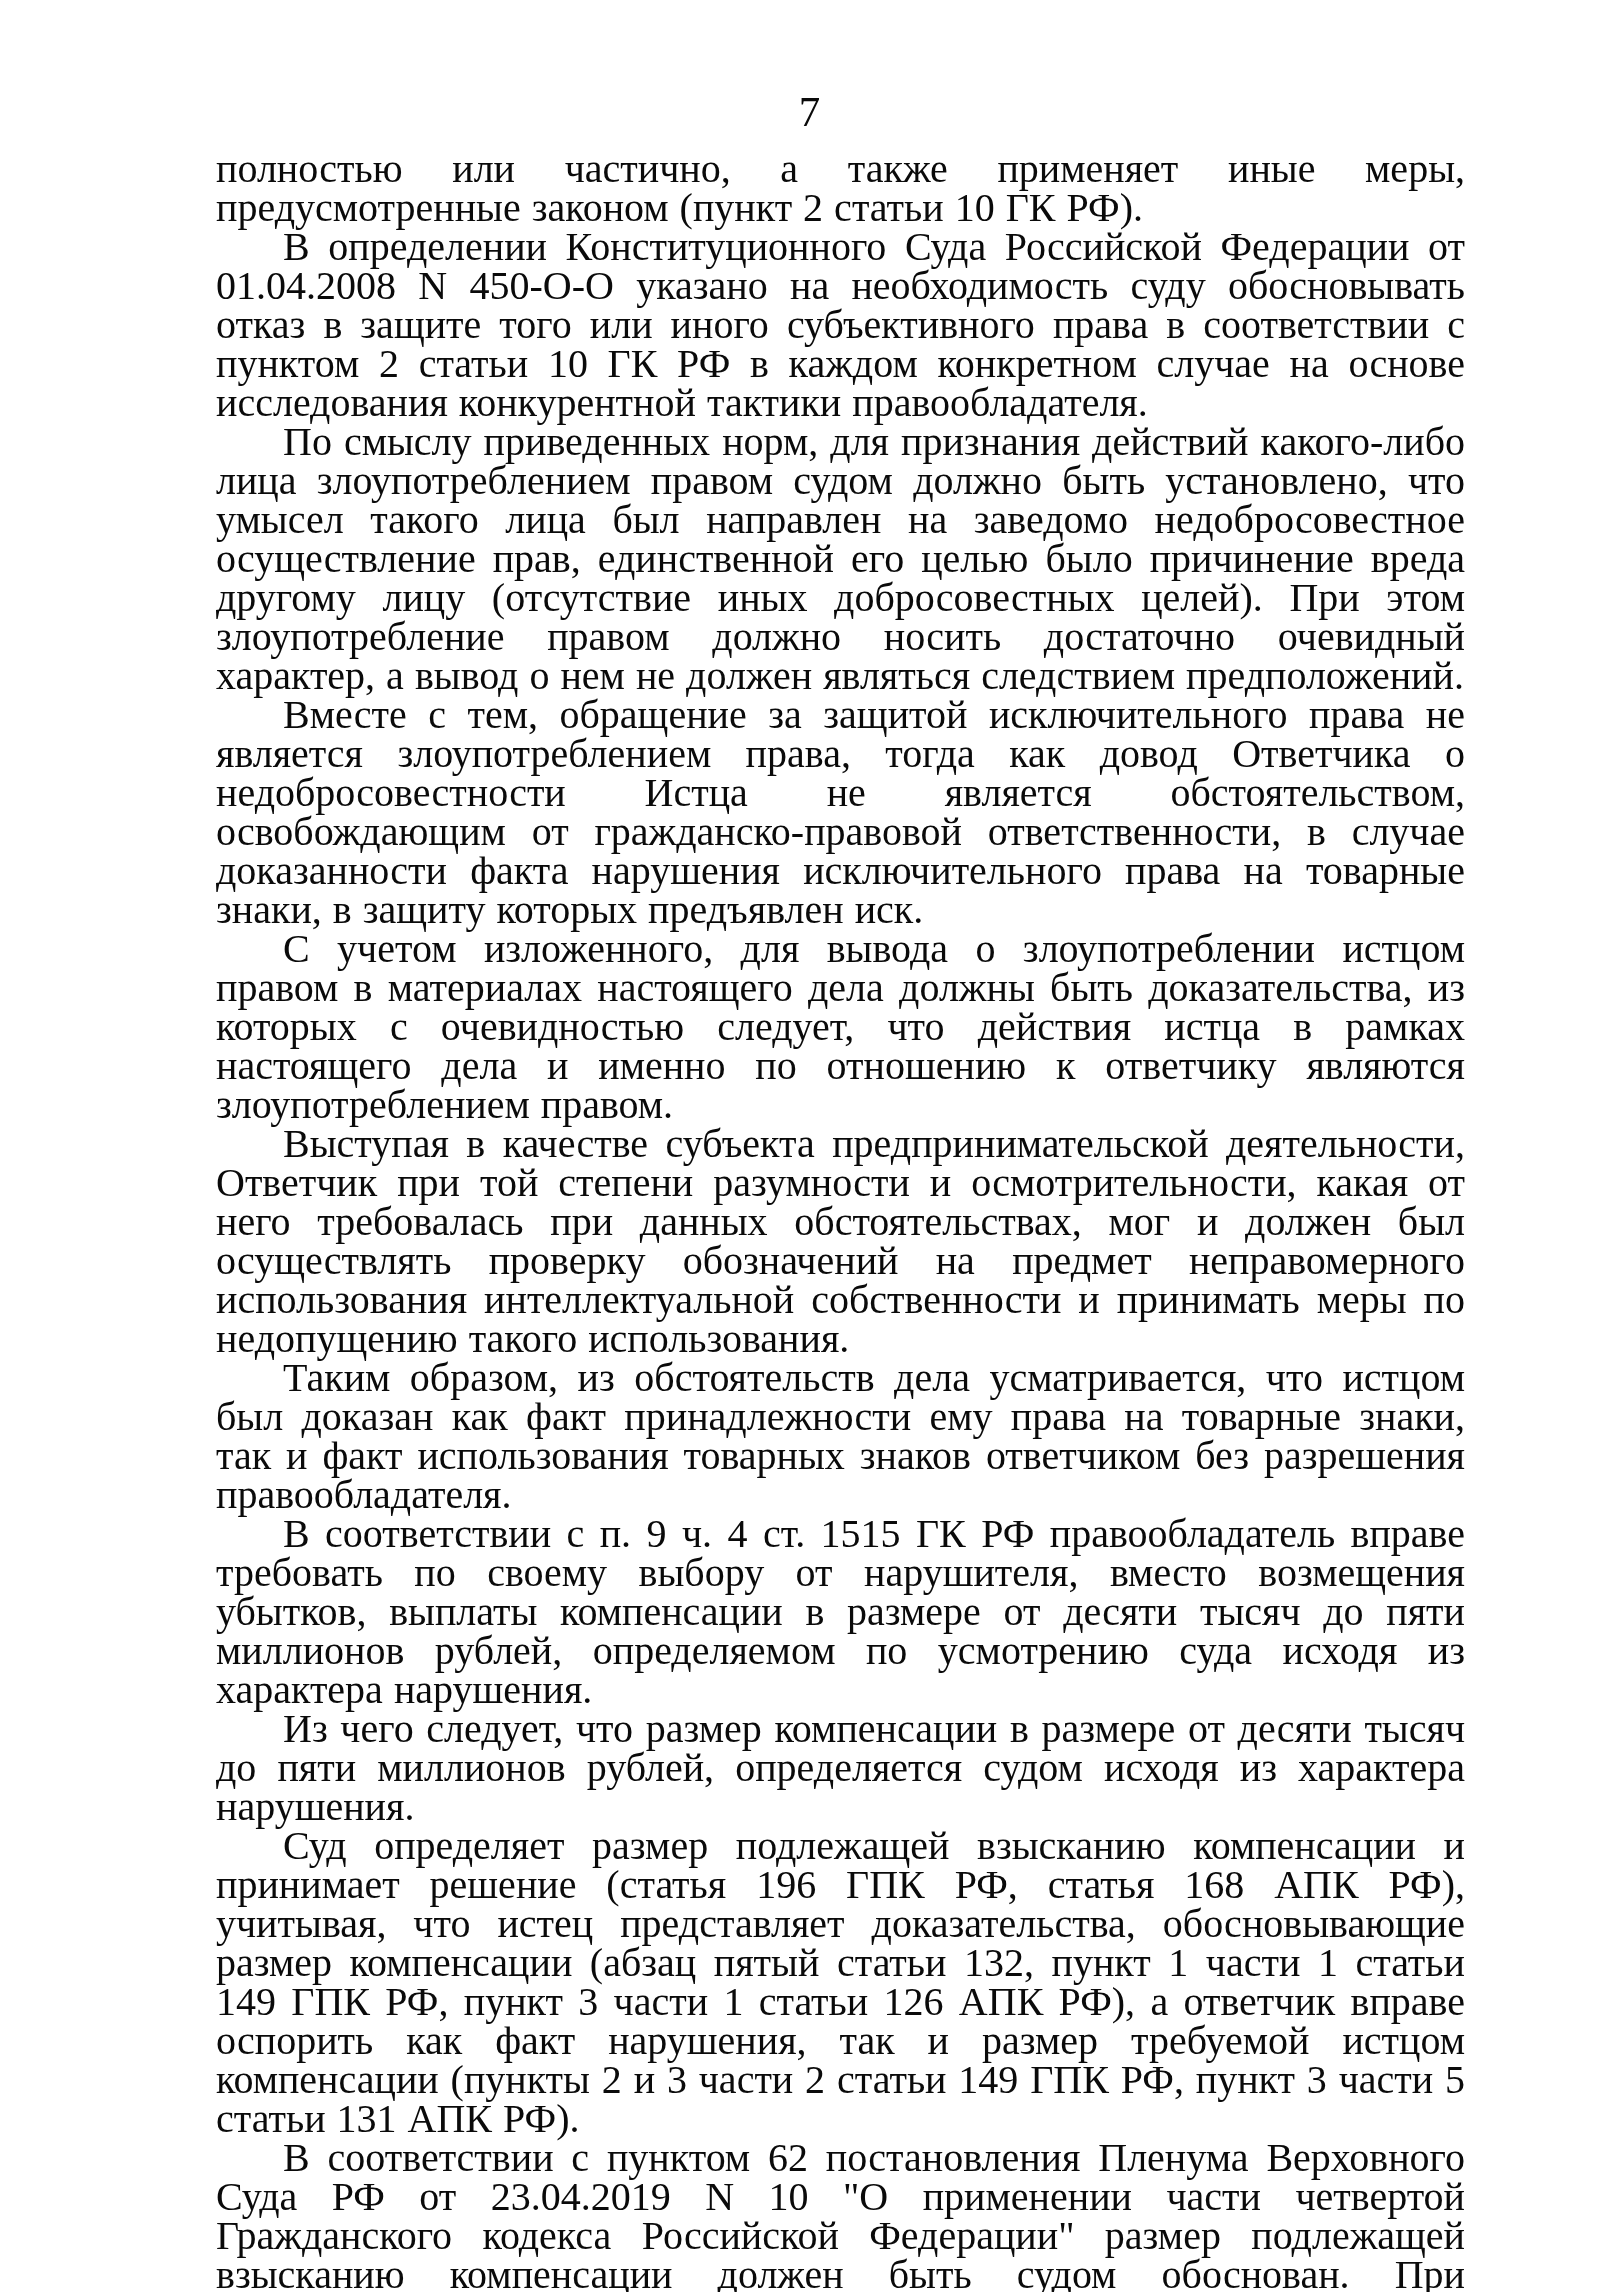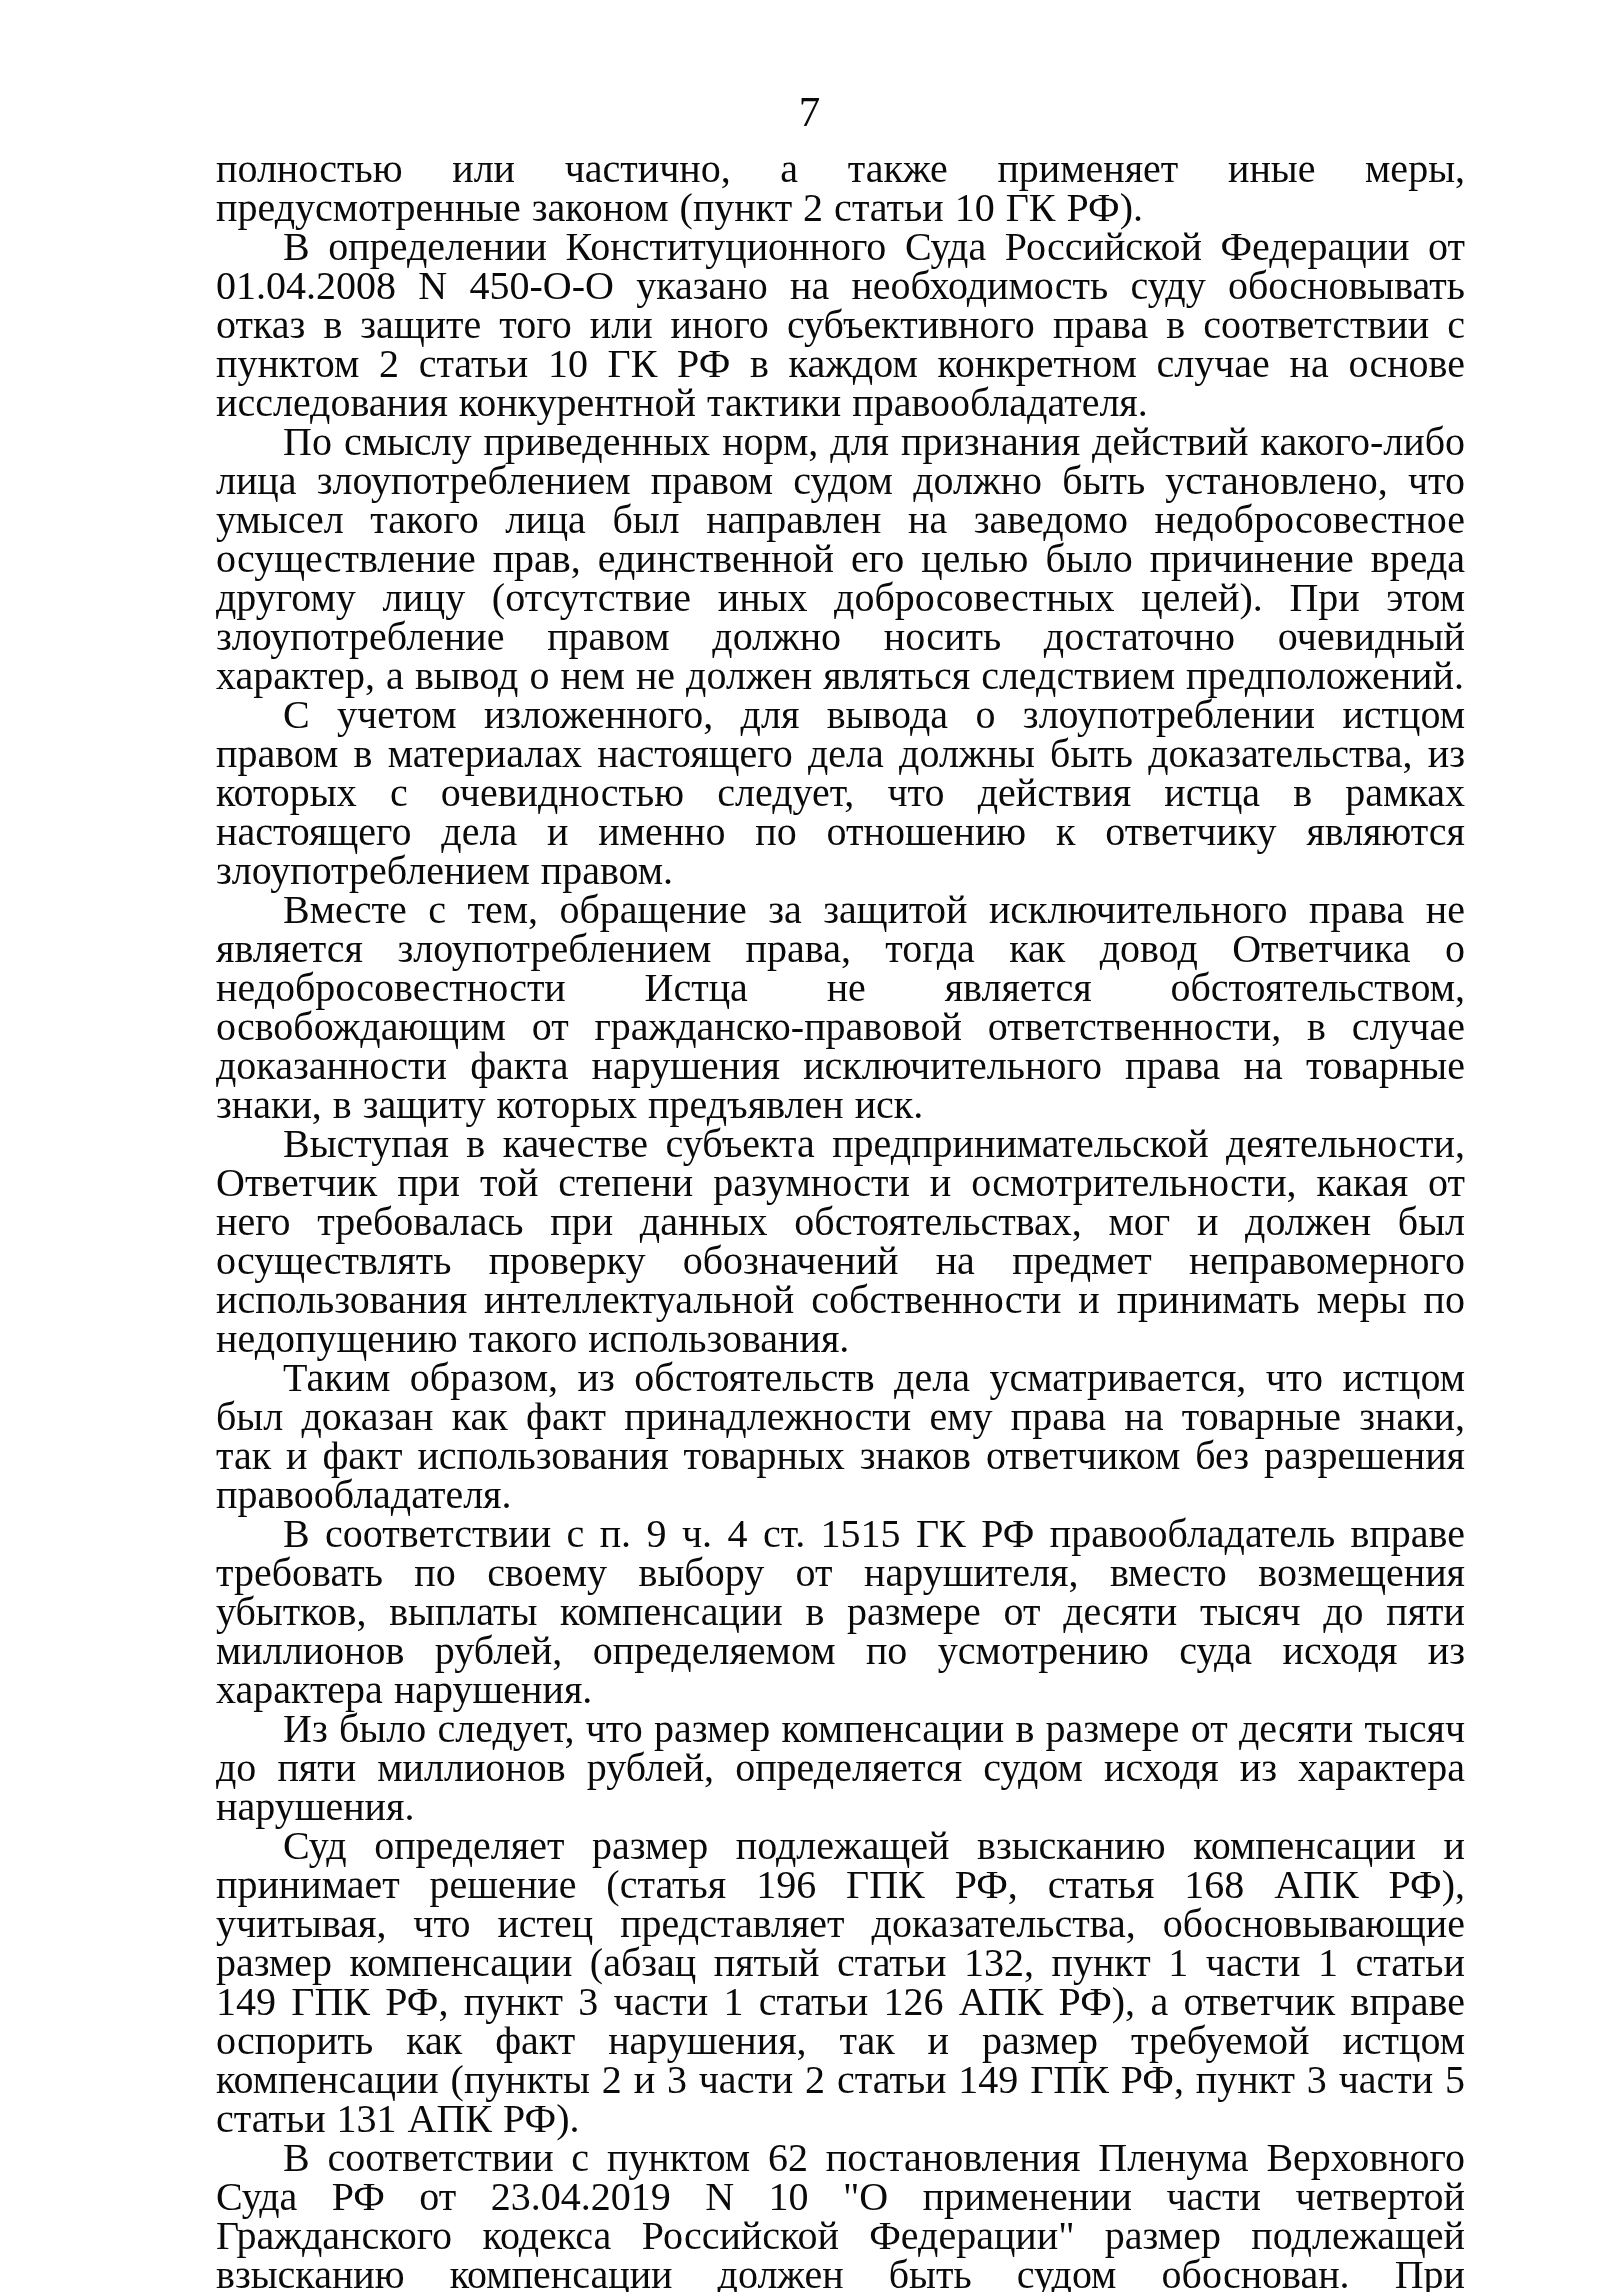--- a/index.html
+++ b/index.html
@@ -51,23 +51,23 @@
 </head>
 <body>
 
 <div class="page">
   <div class="page-number">7</div>
 
   <div class="content">
     <p class="cont">полностью или частично, а также применяет иные меры, предусмотренные законом (пункт 2 статьи 10 ГК РФ).</p>
     <p>В определении Конституционного Суда Российской Федерации от 01.04.2008 N 450-О-О указано на необходимость суду обосновывать отказ в защите того или иного субъективного права в соответствии с пунктом 2 статьи 10 ГК РФ в каждом конкретном случае на основе исследования конкурентной тактики правообладателя.</p>
     <p>По смыслу приведенных норм, для признания действий какого-либо лица злоупотреблением правом судом должно быть установлено, что умысел такого лица был направлен на заведомо недобросовестное осуществление прав, единственной его целью было причинение вреда другому лицу (отсутствие иных добросовестных целей). При этом злоупотребление правом должно носить достаточно очевидный характер, а вывод о нем не должен являться следствием предположений.</p>
+    <p>Вместе с тем, обращение за защитой исключительного права не является злоупотреблением права, тогда как довод Ответчика о недобросовестности Истца не является обстоятельством, освобождающим от гражданско-правовой ответственности, в случае доказанности факта нарушения исключительного права на товарные знаки, в защиту которых предъявлен иск.</p>
     <p>С учетом изложенного, для вывода о злоупотреблении истцом правом в материалах настоящего дела должны быть доказательства, из которых с очевидностью следует, что действия истца в рамках настоящего дела и именно по отношению к ответчику являются злоупотреблением правом.</p>
-    <p>Вместе с тем, обращение за защитой исключительного права не является злоупотреблением права, тогда как довод Ответчика о недобросовестности Истца не является обстоятельством, освобождающим от гражданско-правовой ответственности, в случае доказанности факта нарушения исключительного права на товарные знаки, в защиту которых предъявлен иск.</p>
     <p>Выступая в качестве субъекта предпринимательской деятельности, Ответчик при той степени разумности и осмотрительности, какая от него требовалась при данных обстоятельствах, мог и должен был осуществлять проверку обозначений на предмет неправомерного использования интеллектуальной собственности и принимать меры по недопущению такого использования.</p>
     <p>Таким образом, из обстоятельств дела усматривается, что истцом был доказан как факт принадлежности ему права на товарные знаки, так и факт использования товарных знаков ответчиком без разрешения правообладателя.</p>
     <p>В соответствии с п. 9 ч. 4 ст. 1515 ГК РФ правообладатель вправе требовать по своему выбору от нарушителя, вместо возмещения убытков, выплаты компенсации в размере от десяти тысяч до пяти миллионов рублей, определяемом по усмотрению суда исходя из характера нарушения.</p>
-    <p>Из было следует, что размер компенсации в размере от десяти тысяч до пяти миллионов рублей, определяется судом исходя из характера нарушения.</p>
+    <p>Из чего следует, что размер компенсации в размере от десяти тысяч до пяти миллионов рублей, определяется судом исходя из характера нарушения.</p>
     <p>Суд определяет размер подлежащей взысканию компенсации и принимает решение (статья 196 ГПК РФ, статья 168 АПК РФ), учитывая, что истец представляет доказательства, обосновывающие размер компенсации (абзац пятый статьи 132, пункт 1 части 1 статьи 149 ГПК РФ, пункт 3 части 1 статьи 126 АПК РФ), а ответчик вправе оспорить как факт нарушения, так и размер требуемой истцом компенсации (пункты 2 и 3 части 2 статьи 149 ГПК РФ, пункт 3 части 5 статьи 131 АПК РФ).</p>
     <p class="justify-last">В соответствии с пунктом 62 постановления Пленума Верховного Суда РФ от 23.04.2019 N 10 "О применении части четвертой Гражданского кодекса Российской Федерации" размер подлежащей взысканию компенсации должен быть судом обоснован. При определении размера компенсации суд учитывает, в частности, обстоятельства, связанные с объектом нарушенных прав (например, его известность публике), характер допущенного нарушения (в частности, размещен ли товарный знак на товаре самим правообладателем или третьими лицами без его согласия, осуществлено ли воспроизведение экземпляра самим правообладателем или третьими лицами и т.п.), срок незаконного использования результата интеллектуальной деятельности или средства индивидуализации, наличие и степень вины нарушителя (в том числе носило ли нарушение грубый характер, допускалось ли оно неоднократно),</p>
   </div>
 </div>
 
 
 </body></html>

